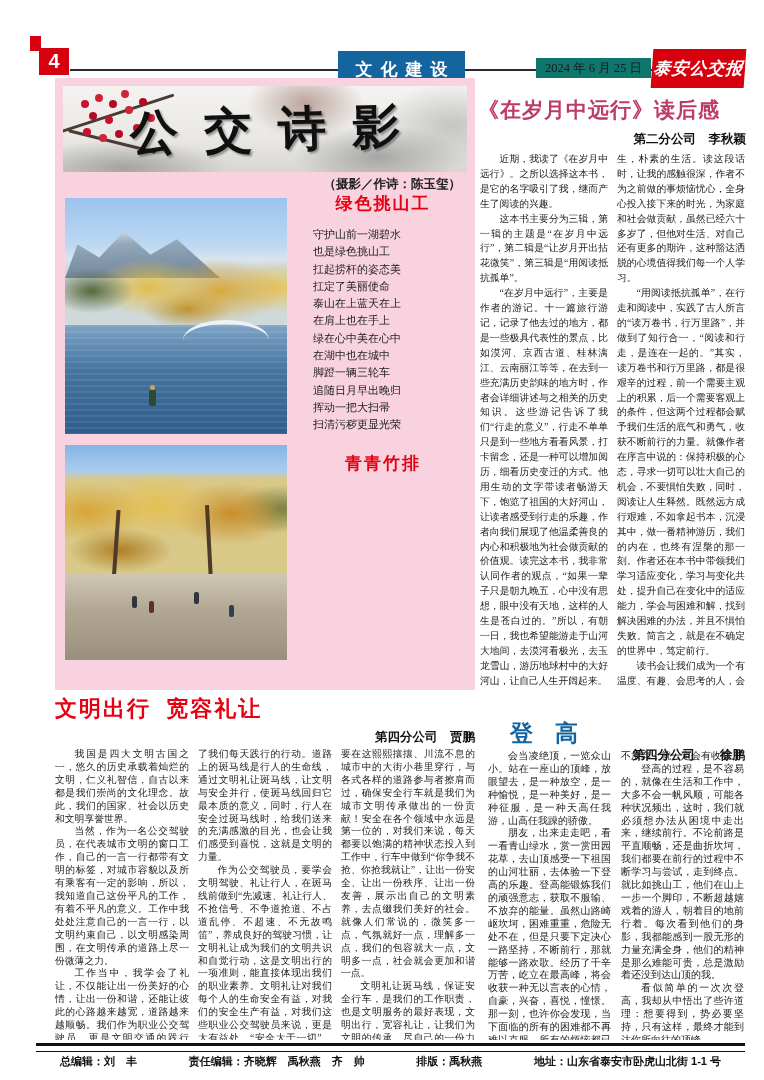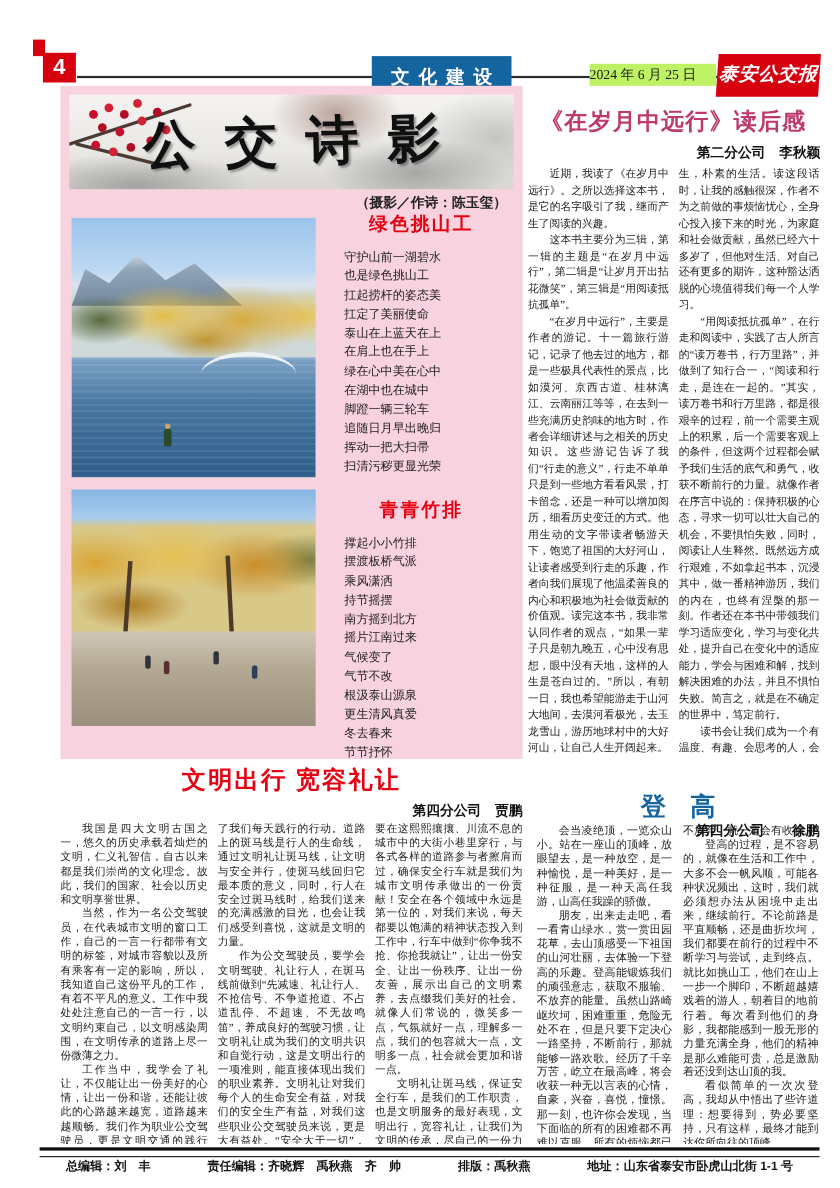--- a/index.html
+++ b/index.html
@@ -8,22 +8,22 @@
     margin:0 auto;overflow:hidden;
     font-family:"Liberation Serif","DejaVu Serif",serif;color:#1a1a1a;
   }
   
   .corner-sq{position:absolute;left:30px;top:36px;width:11px;height:15px;background:#d6000f;}
   .page-num{position:absolute;left:39px;top:48px;width:30px;height:27px;background:#d6000f;
     color:#fff;font:bold 20px/27px "Liberation Sans",sans-serif;text-align:center;}
   .header-rule{position:absolute;left:70px;top:69px;width:675px;height:2px;background:#2b2b2b;}
   .section-box{position:absolute;left:338px;top:51px;width:127px;height:38px;background:#1464a0;
     color:#fff;font:bold 17px/38px "Liberation Sans",sans-serif;text-align:center;letter-spacing:8px;text-indent:8px;}
-  .date-text{position:absolute;left:536px;top:58px;width:115px;background:#bef264;
-    font:12.5px/20px "Liberation Serif",serif;}
+  .date-text{position:absolute;left:536px;top:58px;width:115px;background:#0f766e;
+    font:12.5px/20px "Liberation Serif",serif;text-align:center;}
   .masthead{position:absolute;left:652px;top:49px;width:93px;height:39px;background:#d6000f;
     color:#fff;font:bold italic 17px/39px "DejaVu Serif",serif;text-align:center;
     letter-spacing:1px;transform:skewX(-4deg);}
   
   .poetry-panel{position:absolute;left:55px;top:78px;width:420px;height:612px;background:#f8d2de;}
   .banner{position:absolute;left:8px;top:8px;width:404px;height:86px;overflow:hidden;
     background:
       radial-gradient(ellipse 120px 45px at 78% 82%,rgba(120,120,120,.55),rgba(120,120,120,0) 70%),
       radial-gradient(ellipse 90px 55px at 60% 20%,rgba(146,104,92,.55),rgba(146,104,92,0) 65%),
       radial-gradient(ellipse 150px 40px at 15% 95%,rgba(110,110,110,.5),rgba(110,110,110,0) 70%),
@@ -74,21 +74,21 @@
     background:linear-gradient(180deg,#cfc6b6 0%,#b3a globalization 40%,#9a8f7c 100%);
     background:linear-gradient(180deg,#cfc6b6 0%,#b3a893 40%,#9a8f7c 100%);}
   .p2-person{position:absolute;width:5px;height:12px;background:#30343b;border-radius:2px;}
   .pp1{left:30%;bottom:24%;} .pp2{left:38%;bottom:22%;background:#5a2f33;}
   .pp3{left:58%;bottom:26%;} .pp4{left:74%;bottom:20%;background:#2c4156;}
   .poem{position:absolute;left:244px;width:168px;}
   .poem-title{font:bold 17px/24px "Liberation Sans",sans-serif;color:#e60012;text-align:center;letter-spacing:2px;}
   .poem-lines{margin-top:10px;padding-left:14px;font:11px/17.3px "Liberation Serif",serif;color:#222;white-space:pre-line;}
   .poem1{top:114px;} .poem2{top:374px;}
   
-  .art-title{position:absolute;text-align:center;font-family:Liberation Serif, serif;font-weight:bold;}
+  .art-title{position:absolute;font-family:Liberation Mono, monospace;font-weight:bold;}
   .review-title{left:478px;top:96px;width:268px;font-size:21px;color:#bd3a6a;letter-spacing:1px;}
   .byline{position:absolute;text-align:right;font:bold 12.5px/16px "Liberation Sans",sans-serif;color:#111;}
   .review-byline{left:478px;top:131px;width:268px;}
   .cols{position:absolute;display:flex;}
   .cols .col{overflow:hidden;text-align:justify;}
   .review-cols{left:480px;top:152px;width:265px;height:538px;gap:9px;}
   .review-cols .col{width:128px;height:538px;font-size:9.8px;line-height:14.9px;}
   .col p{margin:0;text-indent:2em;}
   .col p.no-indent{text-indent:0;}
   .civility-title{left:55px;top:694px;width:420px;font-size:22px;color:#e60012;letter-spacing:2px;}
@@ -155,32 +155,20 @@
       <div class="p2-trunk1"></div>
       <div class="p2-trunk2"></div>
       <div class="p2-path"></div>
       <div class="p2-person pp1"></div>
       <div class="p2-person pp2"></div>
       <div class="p2-person pp3"></div>
       <div class="p2-person pp4"></div>
     </div>
     <div class="poem poem2">
       <div class="poem-title">青青竹排</div>
-      <div class="poem-lines">撑起小小竹排
-摆渡板桥气派
-乘风潇洒
-持节摇摆
-南方摇到北方
-摇片江南过来
-气候变了
-气节不改
-根汲泰山源泉
-更生清风真爱
-冬去春来
-节节抒怀</div>
     </div>
   </section>
 
   <div class="art-title review-title">《在岁月中远行》读后感</div>
   <div class="byline review-byline">第二分公司　李秋颖</div>
   <div class="cols review-cols">
     <div class="col">
       <p>近期，我读了《在岁月中远行》。之所以选择这本书，是它的名字吸引了我，继而产生了阅读的兴趣。</p>
       <p>这本书主要分为三辑，第一辑的主题是“在岁月中远行”，第二辑是“让岁月开出拈花微笑”，第三辑是“用阅读抵抗孤单”。</p>
       <p>“在岁月中远行”，主要是作者的游记。十一篇旅行游记，记录了他去过的地方，都是一些极具代表性的景点，比如漠河、京西古道、桂林漓江、云南丽江等等，在去到一些充满历史韵味的地方时，作者会详细讲述与之相关的历史知识。这些游记告诉了我们“行走的意义”，行走不单单只是到一些地方看看风景，打卡留念，还是一种可以增加阅历，细看历史变迁的方式。他用生动的文字带读者畅游天下，饱览了祖国的大好河山，让读者感受到行走的乐趣，作者向我们展现了他温柔善良的内心和积极地为社会做贡献的价值观。读完这本书，我非常认同作者的观点，“如果一辈子只是朝九晚五，心中没有思想，眼中没有天地，这样的人生是苍白过的。”所以，有朝一日，我也希望能游走于山河大地间，去漠河看极光，去玉龙雪山，游历地球村中的大好河山，让自己人生开阔起来。</p>

